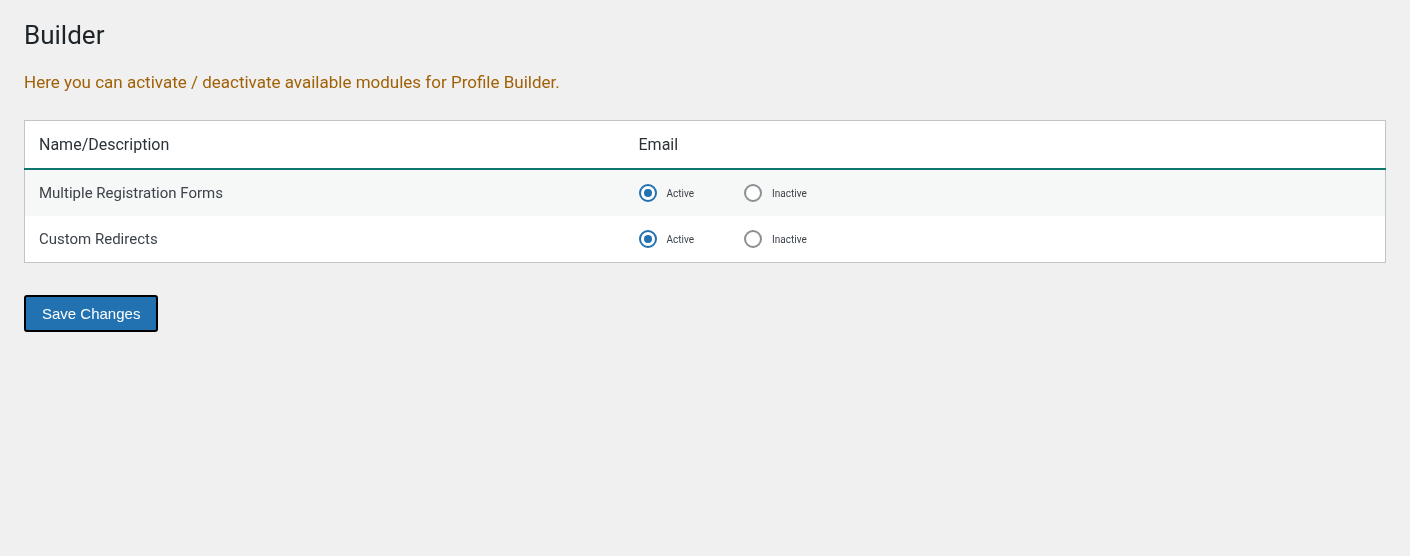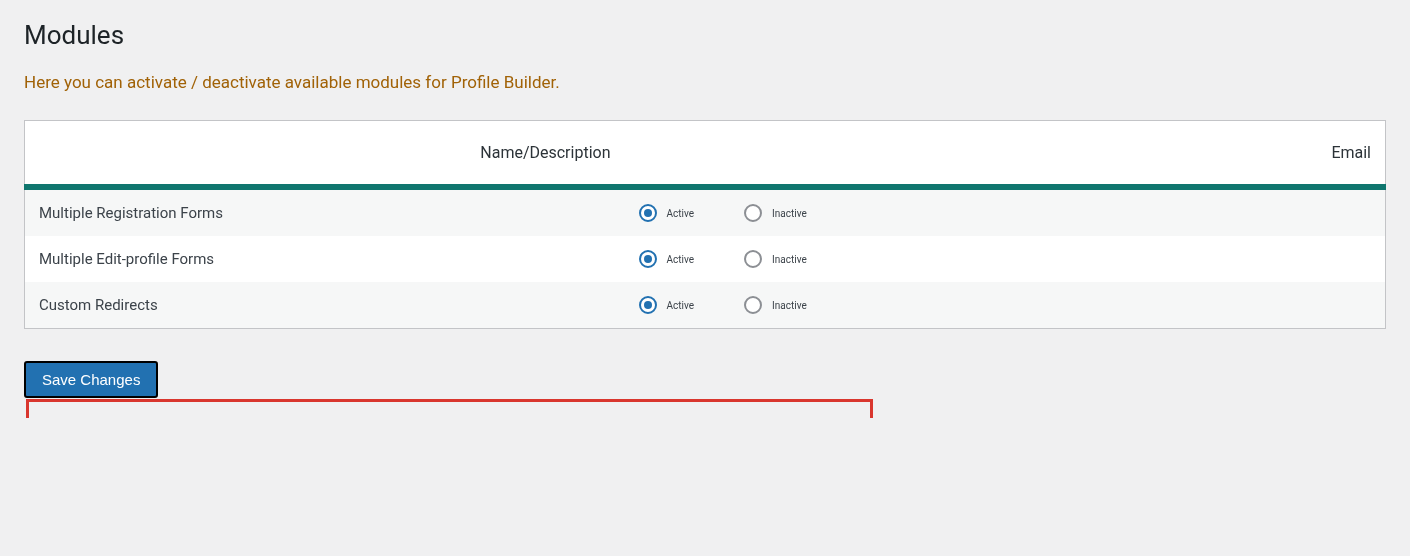--- a/index.html
+++ b/index.html
@@ -21,25 +21,25 @@
     color: #a16207;
     margin-bottom: 28px;
   }
   table.modules {
     width: 100%;
     border-collapse: collapse;
     border: 1px solid #c3c4c7;
     background: #fff;
   }
   table.modules thead th {
-    text-align: right;
+    text-align: left;
     font-weight: 400;
     font-size: 16px;
-    padding: 22px 14px;
-    border-bottom: 6px solid #0f766e;
+    padding: 14px 14px;
+    border-bottom: 2px solid #0f766e;
     color: #2c3338;
   }
   table.modules td {
     padding: 14px 14px;
     font-size: 15px;
     color: #3c434a;
     vertical-align: middle;
   }
   table.modules tbody tr:nth-child(odd) {
     background: #f6f7f7;
@@ -101,49 +101,34 @@
     border: 2px solid #000000;
     border-radius: 3px;
     font-size: 15px;
     padding: 8px 16px;
     cursor: pointer;
   }
 </style>
 </head>
 <body>
 
-<h1>Modules</h1>
+<h1>Builder</h1>
 <p class="description">Here you can activate / deactivate available modules for Profile Builder.</p>
 
 <div class="table-wrap">
   <table class="modules">
     <thead>
       <tr>
         <th class="col-name">Name/Description</th>
         <th class="col-status">Email</th>
       </tr>
     </thead>
     <tbody id="modules-body">
     <tr>
           <td class="col-name">Multiple Registration Forms</td>
-          <td class="col-status">
-            <div class="radio-group">
-              <label class="radio-option">
-                <span class="radio selected"></span>
-                <span class="radio-label">Active</span>
-              </label>
-              <label class="radio-option">
-                <span class="radio"></span>
-                <span class="radio-label">Inactive</span>
-              </label>
-            </div>
-          </td>
-        </tr>
-        <tr>
-          <td class="col-name">Multiple Edit-profile Forms</td>
           <td class="col-status">
             <div class="radio-group">
               <label class="radio-option">
                 <span class="radio selected"></span>
                 <span class="radio-label">Active</span>
               </label>
               <label class="radio-option">
                 <span class="radio"></span>
                 <span class="radio-label">Inactive</span>
               </label>

